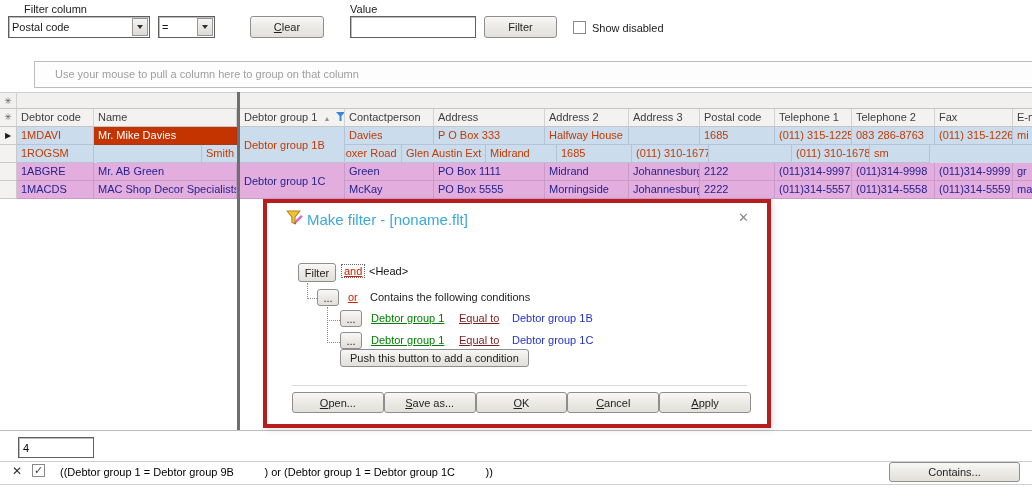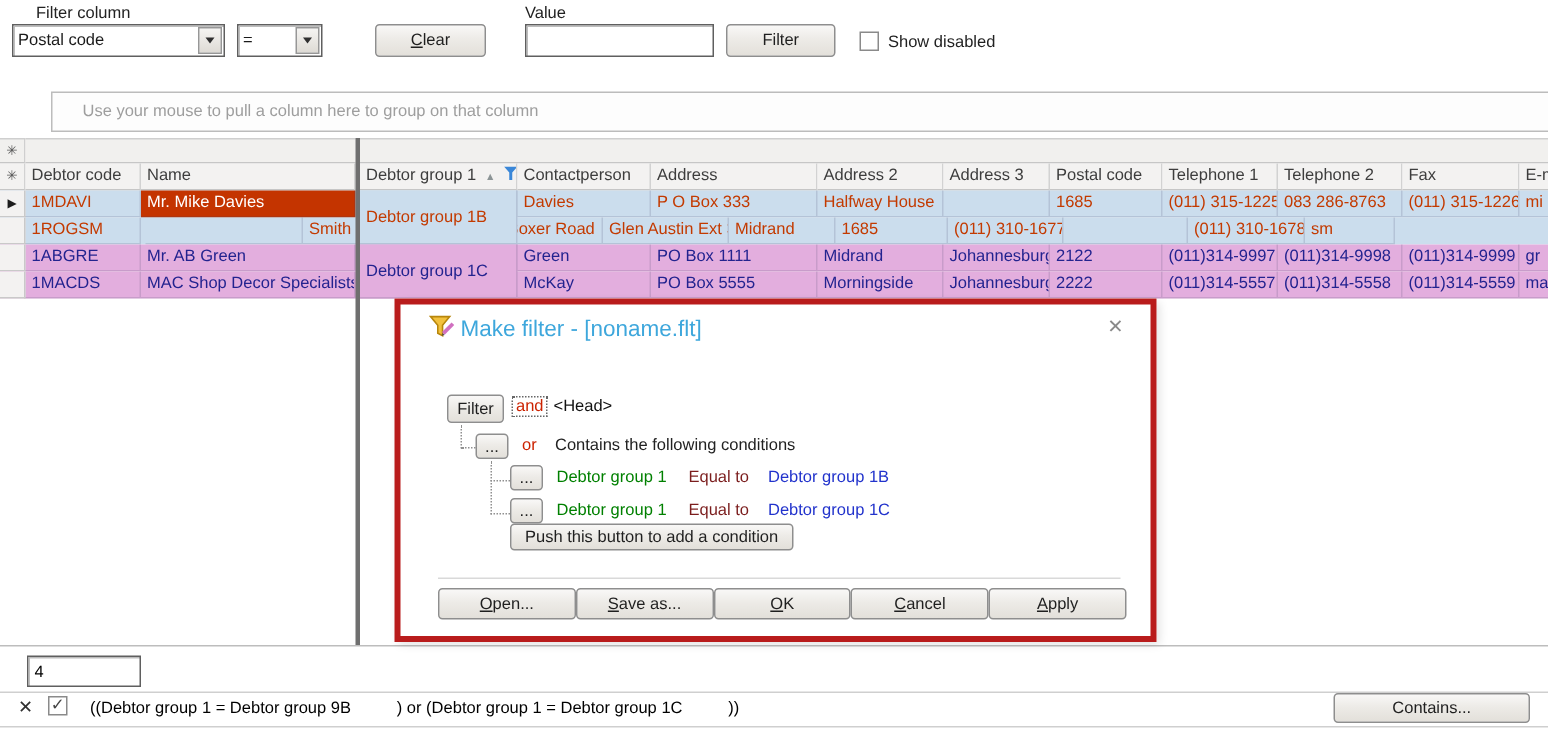--- a/index.html
+++ b/index.html
@@ -50,21 +50,21 @@
   .group-col { position:absolute; left:240px; top:127px; width:105px; }
   .gc { height:36px; padding-left:4px; display:flex; align-items:center; border-right:1px solid rgba(60,60,100,0.16); border-bottom:1px solid rgba(60,60,100,0.16); }
   .gc.g1bg { background:#cbdded; color:#c33a00; }
   .gc.g2bg { background:#e3aede; color:#23238f; }
   .vsplit { position:absolute; left:237px; top:92px; width:3px; height:338px; background:#6f6f6f; }
   .sort-asc { font-size:7px; color:#8c9496; margin-left:6px; }
   
   .dialog { position:absolute; left:263px; top:199px; width:508px; height:229px; background:#fff; border:4px solid #b91c1c; box-shadow:2px 2px 6px rgba(0,0,0,0.12); }
   .dlg-title { position:absolute; left:40px; top:8px; font-size:15px; color:#3ea7dc; }
   .dlg-close { position:absolute; right:18px; top:7px; color:#8a8a8a; font-size:13px; cursor:pointer; }
-  .lnk { cursor:pointer; }
+  .lnk { text-decoration:underline; cursor:pointer; }
   .red { color:#cc2200; } .green { color:#008000; } .maroon { color:#7b1d1d; } .blueval { color:#2233cc; }
   .and-box { border:1px dotted #666; padding:0 2px; }
   .dots-v { position:absolute; border-left:1px dotted #909090; width:0; }
   .dots-h { position:absolute; border-top:1px dotted #909090; height:0; }
   .dlg-sep { position:absolute; left:25px; right:20px; top:182px; border-top:1px solid #d9d9d9; }
   .dlg-btnrow { position:absolute; left:25px; right:16px; top:189px; height:21px; display:flex; justify-content:space-between; }
   .dlg-btnrow .win-btn { position:relative; width:101px; height:21px; }
   
   .hline { position:absolute; left:0; width:1032px; border-top:1px solid #bdbdbd; }
   .expr { position:absolute; left:60px; top:466px; white-space:pre; color:#000; }

